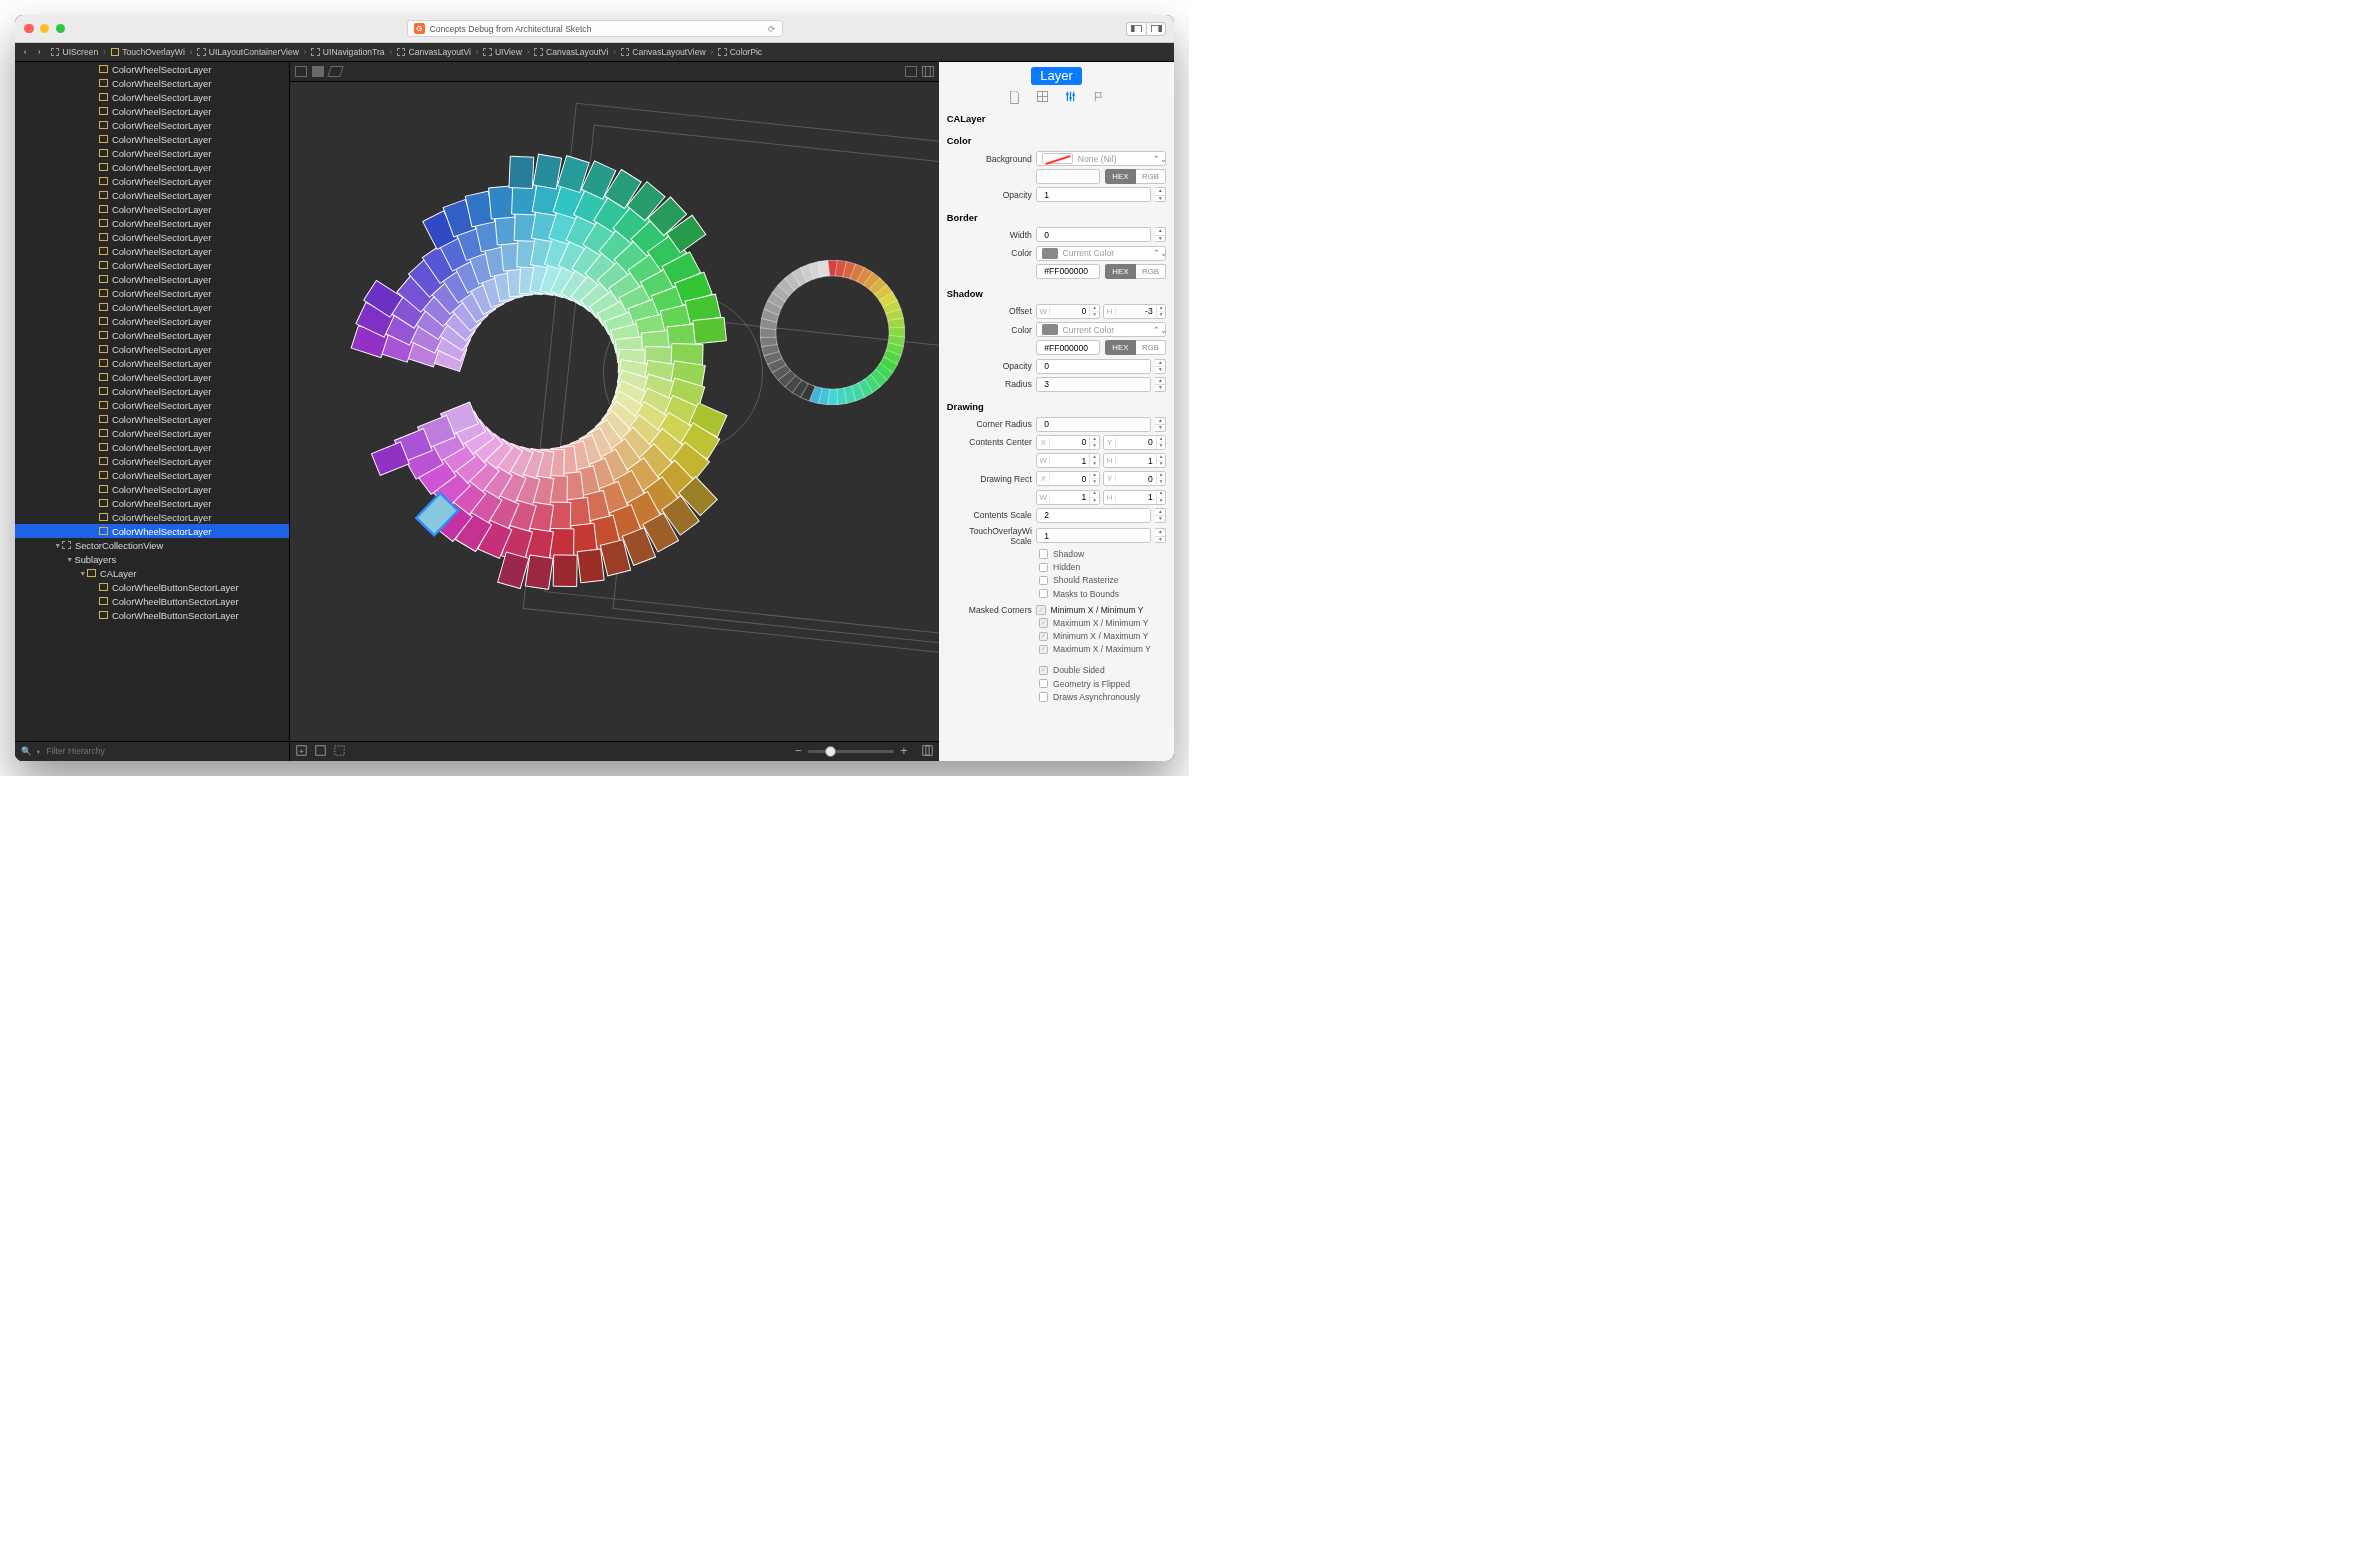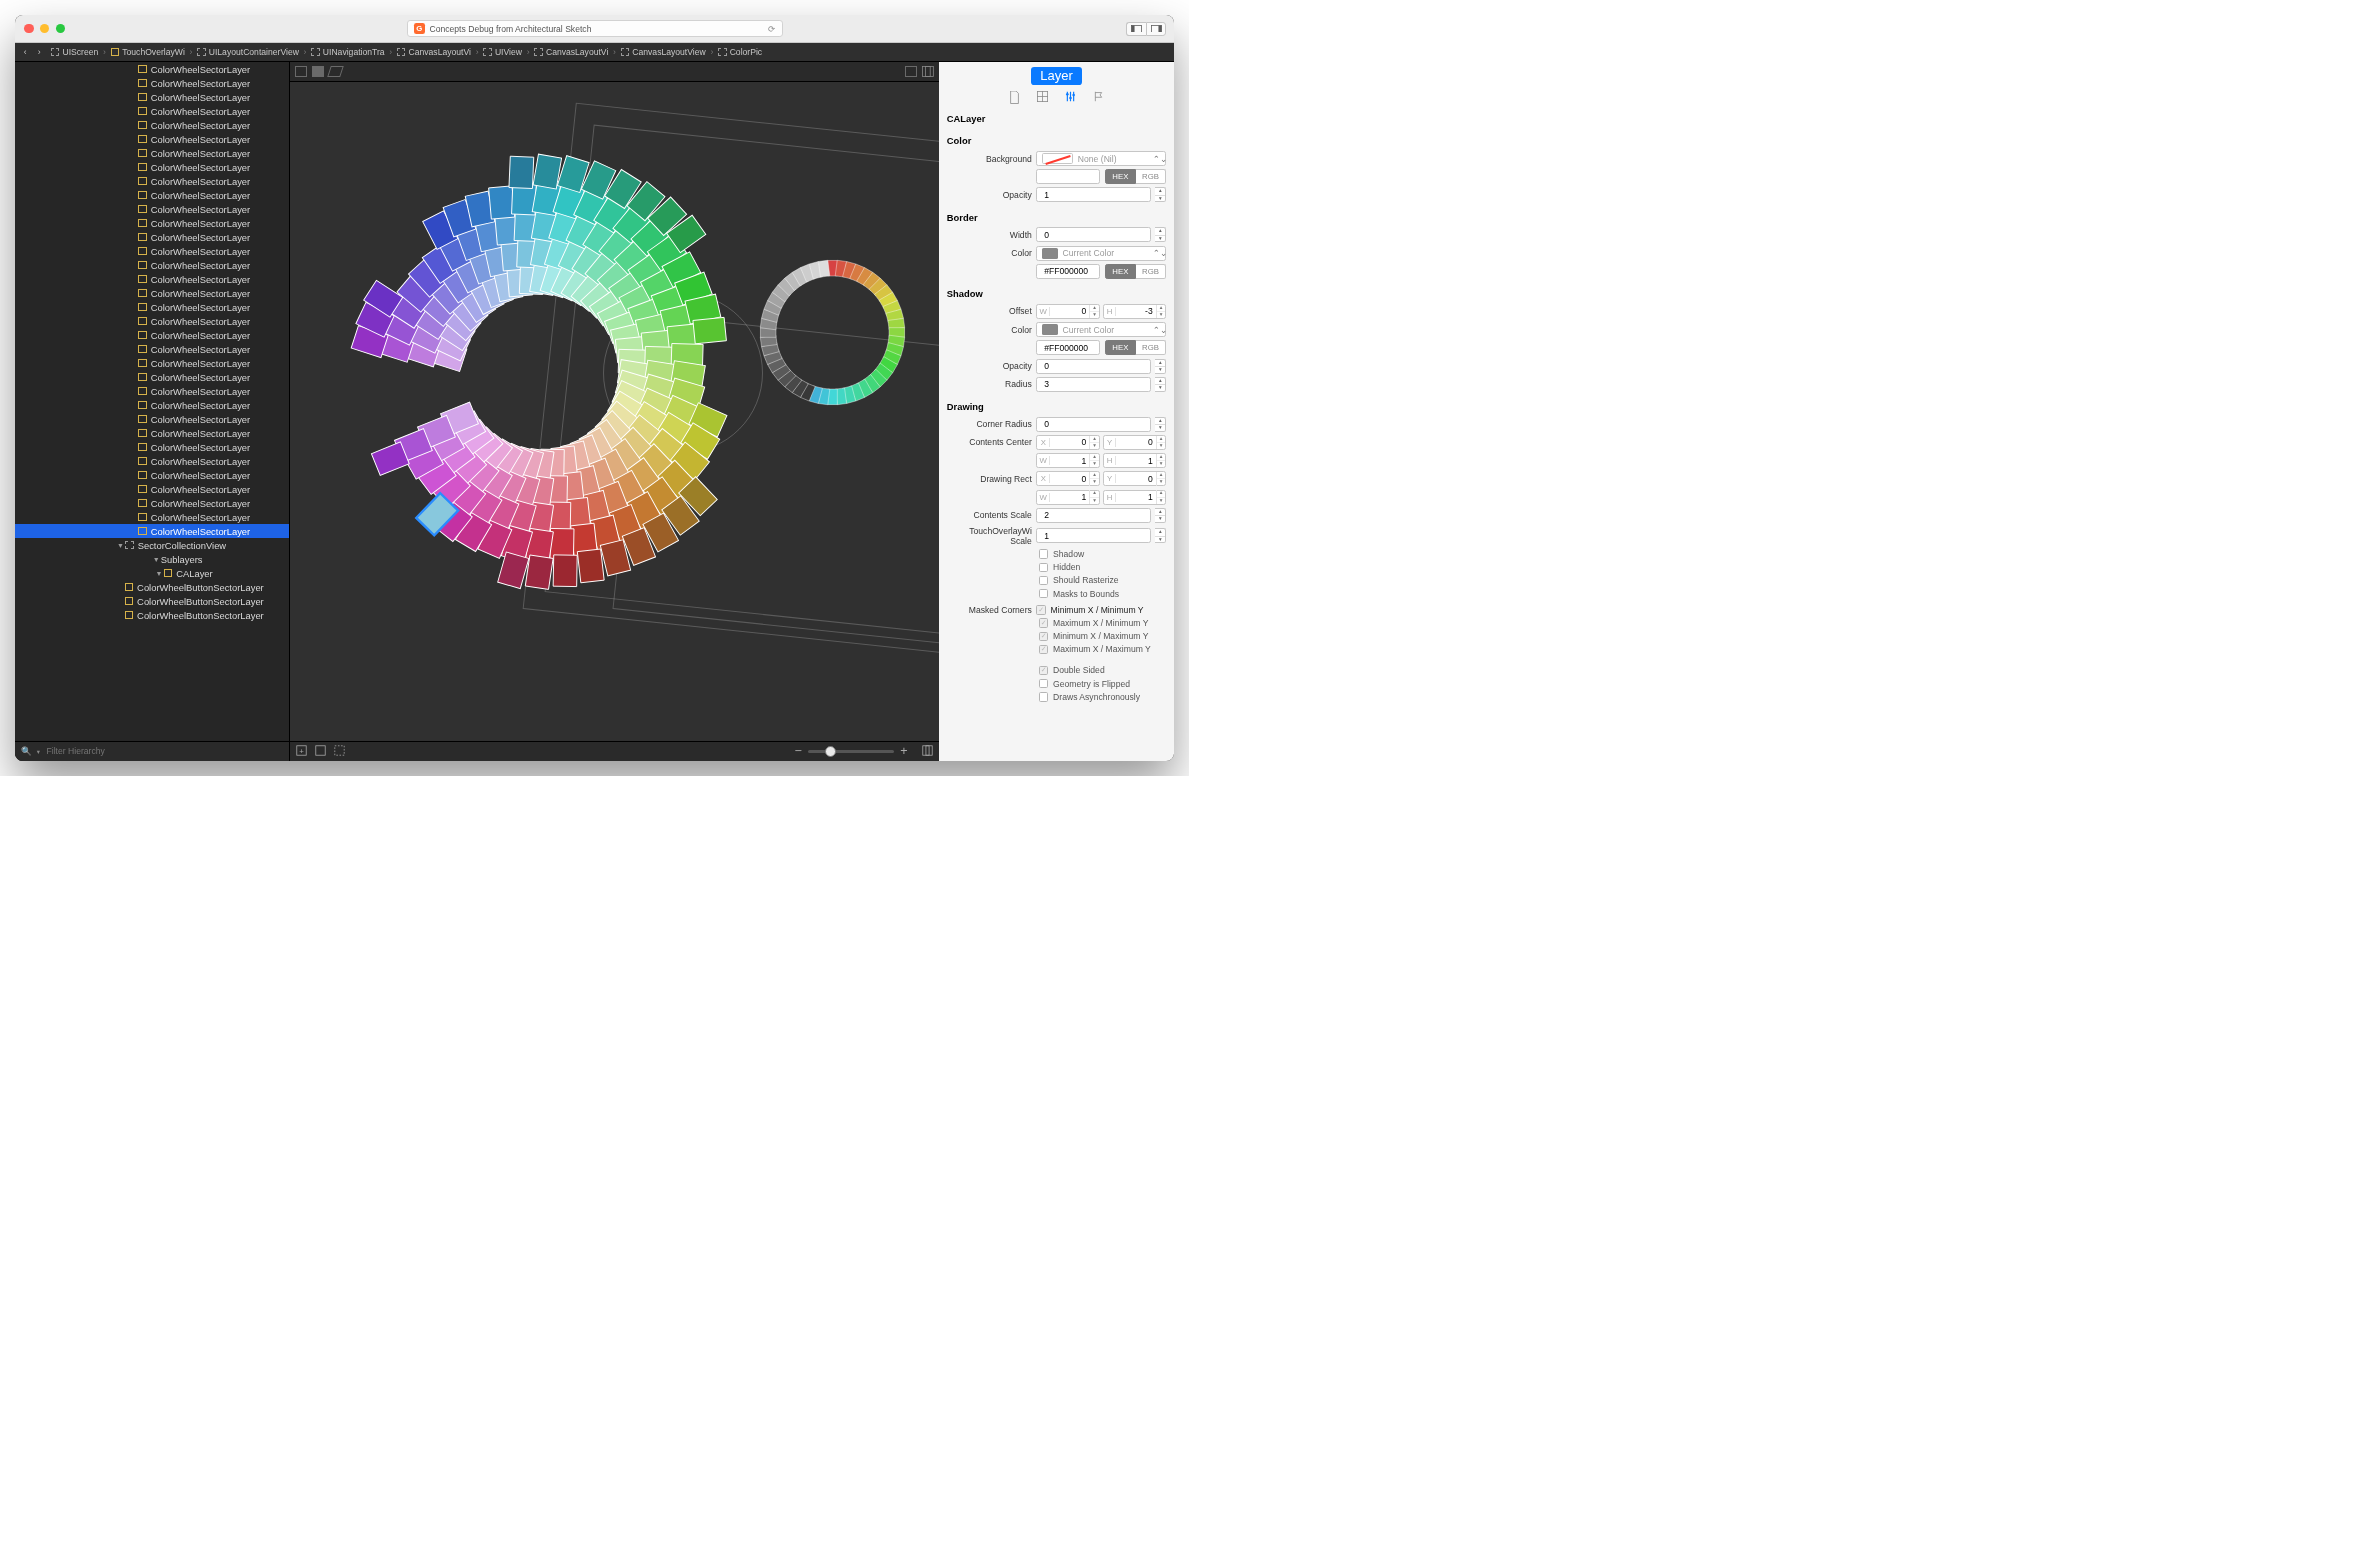--- a/index.html
+++ b/index.html
@@ -36,21 +36,21 @@
   .crumb{display:flex;align-items:center;gap:3.1px;padding:0 4.7px;white-space:nowrap;text-align:right;}
   .crumb .ic{width:8.6px;height:8.6px;display:inline-block;}
   .sq{border:0.9px solid #9a9a9a;}
   .sq.y{border-color:#d6b24a;}
   .sep{color:#777;padding:0 0px;}
   
   .body{flex:1;display:flex;min-height:0;}
   
   .sidebar{width:275px;background:#262626;display:flex;flex-direction:column;border-right:0.8px solid #000;}
   .tree{flex:1;overflow:auto;font-size:9.4px;color:var(--text);}
-  .row{height:14px;display:flex;align-items:center;white-space:nowrap;justify-content:center;}
+  .row{height:14px;display:flex;align-items:center;white-space:nowrap;}
   .row.sel{background:#1e63e6;color:#fff;}
   .row .ind{display:inline-block;}
   .row .tw{width:9.4px;text-align:center;color:#9a9a9a;font-size:7px;}
   .row .ricon{width:8.6px;height:8.6px;border:0.9px solid #d6b24a;margin-right:3.9px;flex:0 0 auto;}
   .row .ricon.dash{border:0.9px dashed #9a9a9a;}
   .filter{height:20.3px;background:#2a2a2a;border-top:0.8px solid #000;display:flex;align-items:center;
     padding:0 6.3px;color:#8a8a8a;font-size:8.6px;}
   .filter .mag{margin-right:4.7px;}
   .filter input{flex:1;background:transparent;border:none;outline:none;color:#ccc;font-size:8.6px;}
   

